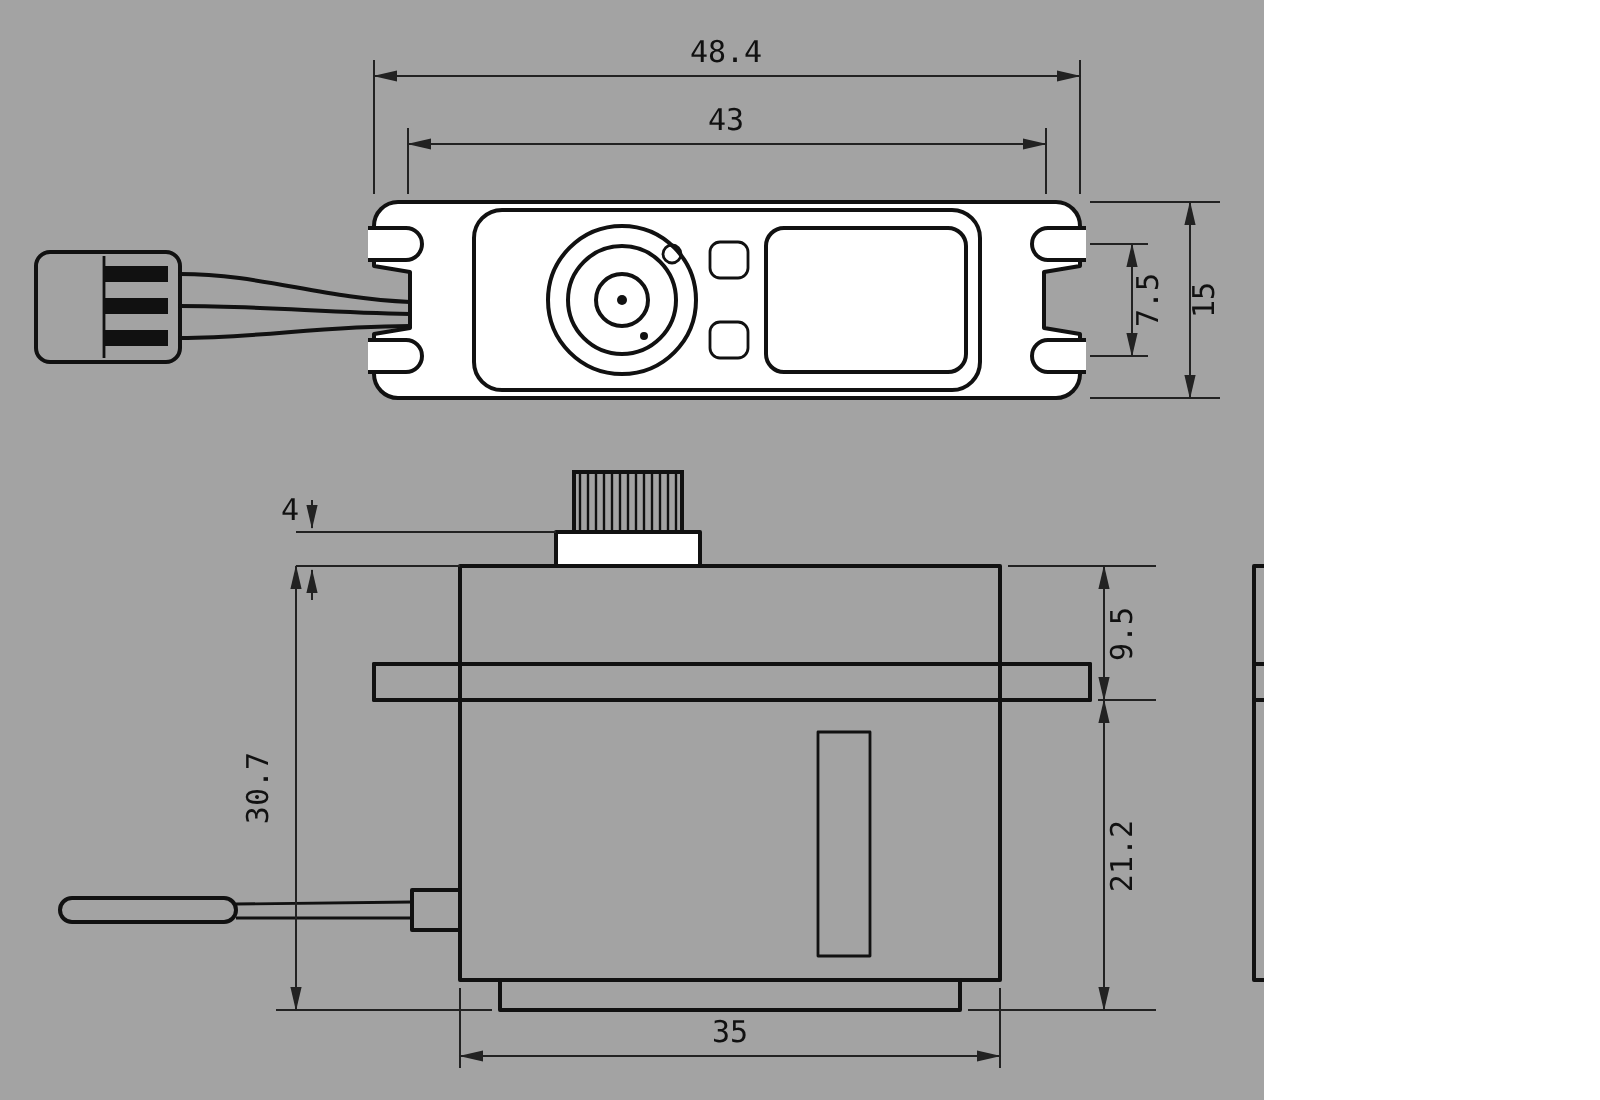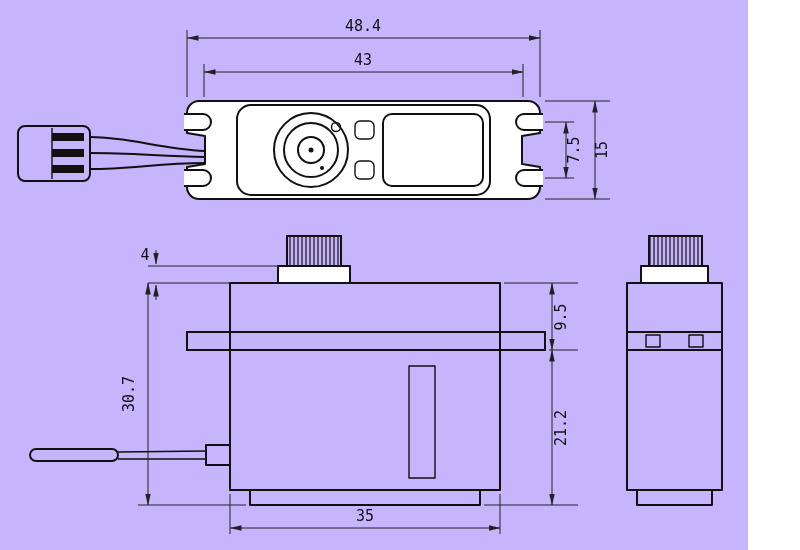--- a/index.html
+++ b/index.html
@@ -1,16 +1,16 @@
 <!DOCTYPE html>
 <html><head>
 <meta charset="utf-8">
 <style>
   html,body{margin:0;padding:0;background:#ffffff;}
-  .stage{width:748px;height:550px;position:relative;background:#c4b5fd;overflow:hidden;}
+  .stage{width:632px;height:550px;position:relative;background:#a3a3a3;overflow:hidden;}
   svg{display:block;}
   .obj{fill:none;stroke:#111111;stroke-width:2;stroke-linejoin:round;stroke-linecap:round;}
   .objthin{fill:none;stroke:#111111;stroke-width:1.4;stroke-linejoin:round;}
   .fillw{fill:#ffffff;stroke:#111111;stroke-width:2;stroke-linejoin:round;}
   .pin{fill:#111111;stroke:none;}
   .dot{fill:#111111;stroke:none;}
   .dim{stroke:#222222;stroke-width:1;fill:none;}
   .ext{stroke:#222222;stroke-width:1;fill:none;}
   .dimtxt{font-family:"DejaVu Sans Mono","Liberation Mono",monospace;font-size:15px;fill:#111111;text-anchor:middle;}
 </style>

